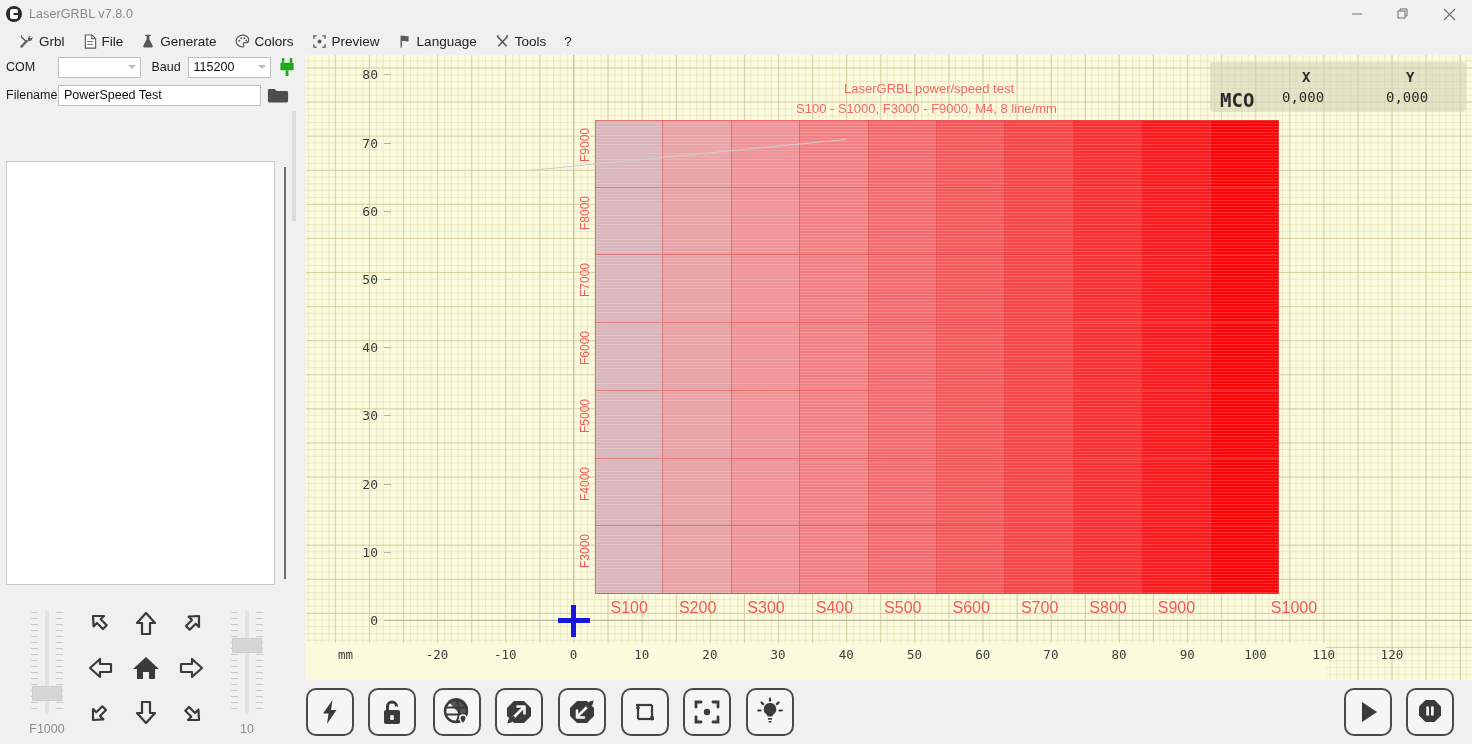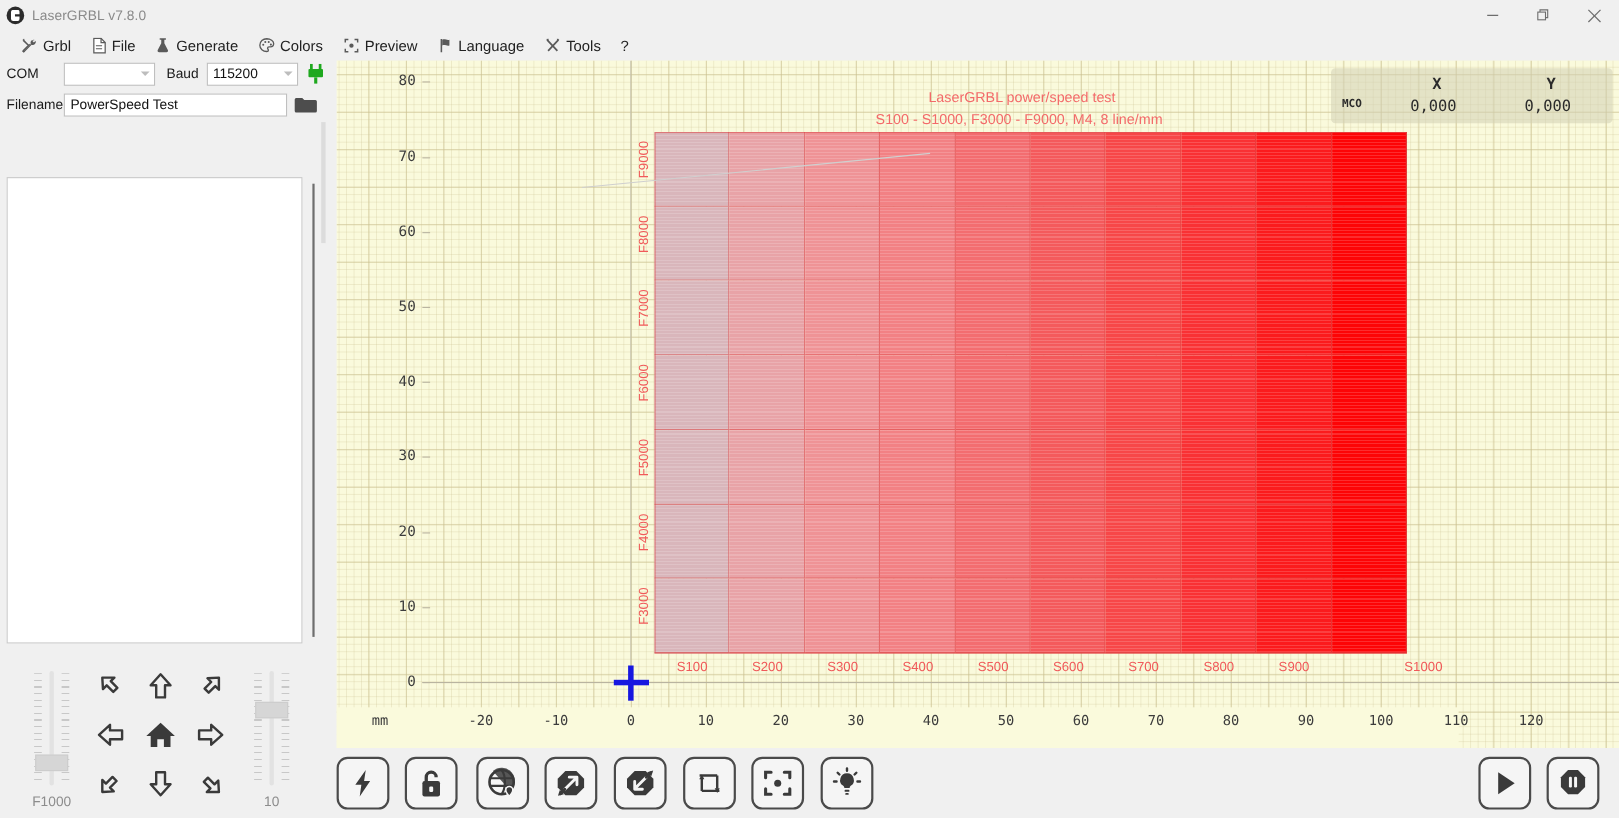--- a/index.html
+++ b/index.html
@@ -255,21 +255,21 @@
   }
   .testgrid-frame {
     position: absolute; left: 289px; top: 65px;
     width: 684px; height: 474px;
     border: 1px solid rgba(220,70,70,.6);
     box-sizing: border-box;
     pointer-events: none;
   }
   .slab {
     position: absolute;
-    font-size: 12px; color: #f05a5a;
+    font-size: 16px; color: #f05a5a;
     transform: translateX(-50%);
     white-space: nowrap;
   }
   .flab {
     position: absolute;
     font-size: 12px; color: #f05a5a;
     writing-mode: vertical-rl;
     transform: rotate(180deg);
     white-space: nowrap;
   }
@@ -293,21 +293,21 @@
   .mco {
     position: absolute; right: 6px; top: 7px;
     width: 256px; height: 50px;
     background: rgba(210,208,180,.55);
     border-radius: 4px;
     font-family: "DejaVu Sans Mono", monospace;
     color: #2b2b2b;
   }
   .mco .hdr { position: absolute; font-size: 14px; font-weight: bold; top: 7px; }
   .mco .val { position: absolute; font-size: 14px; top: 27px; }
-  .mco .lbl { position: absolute; font-size: 10px; font-weight: bold; left: 10px; top: 27px; }
+  .mco .lbl { position: absolute; font-size: 19px; font-weight: bold; left: 10px; top: 27px; }
 
   
   .bottombar {
     position: absolute; left: 296px; top: 680px; width: 1176px; height: 64px;
     background: #f0f0f0;
   }
   .tbtn {
     position: absolute; top: 8px;
     width: 48px; height: 48px;
     border: 2.5px solid #4a4a4a;

